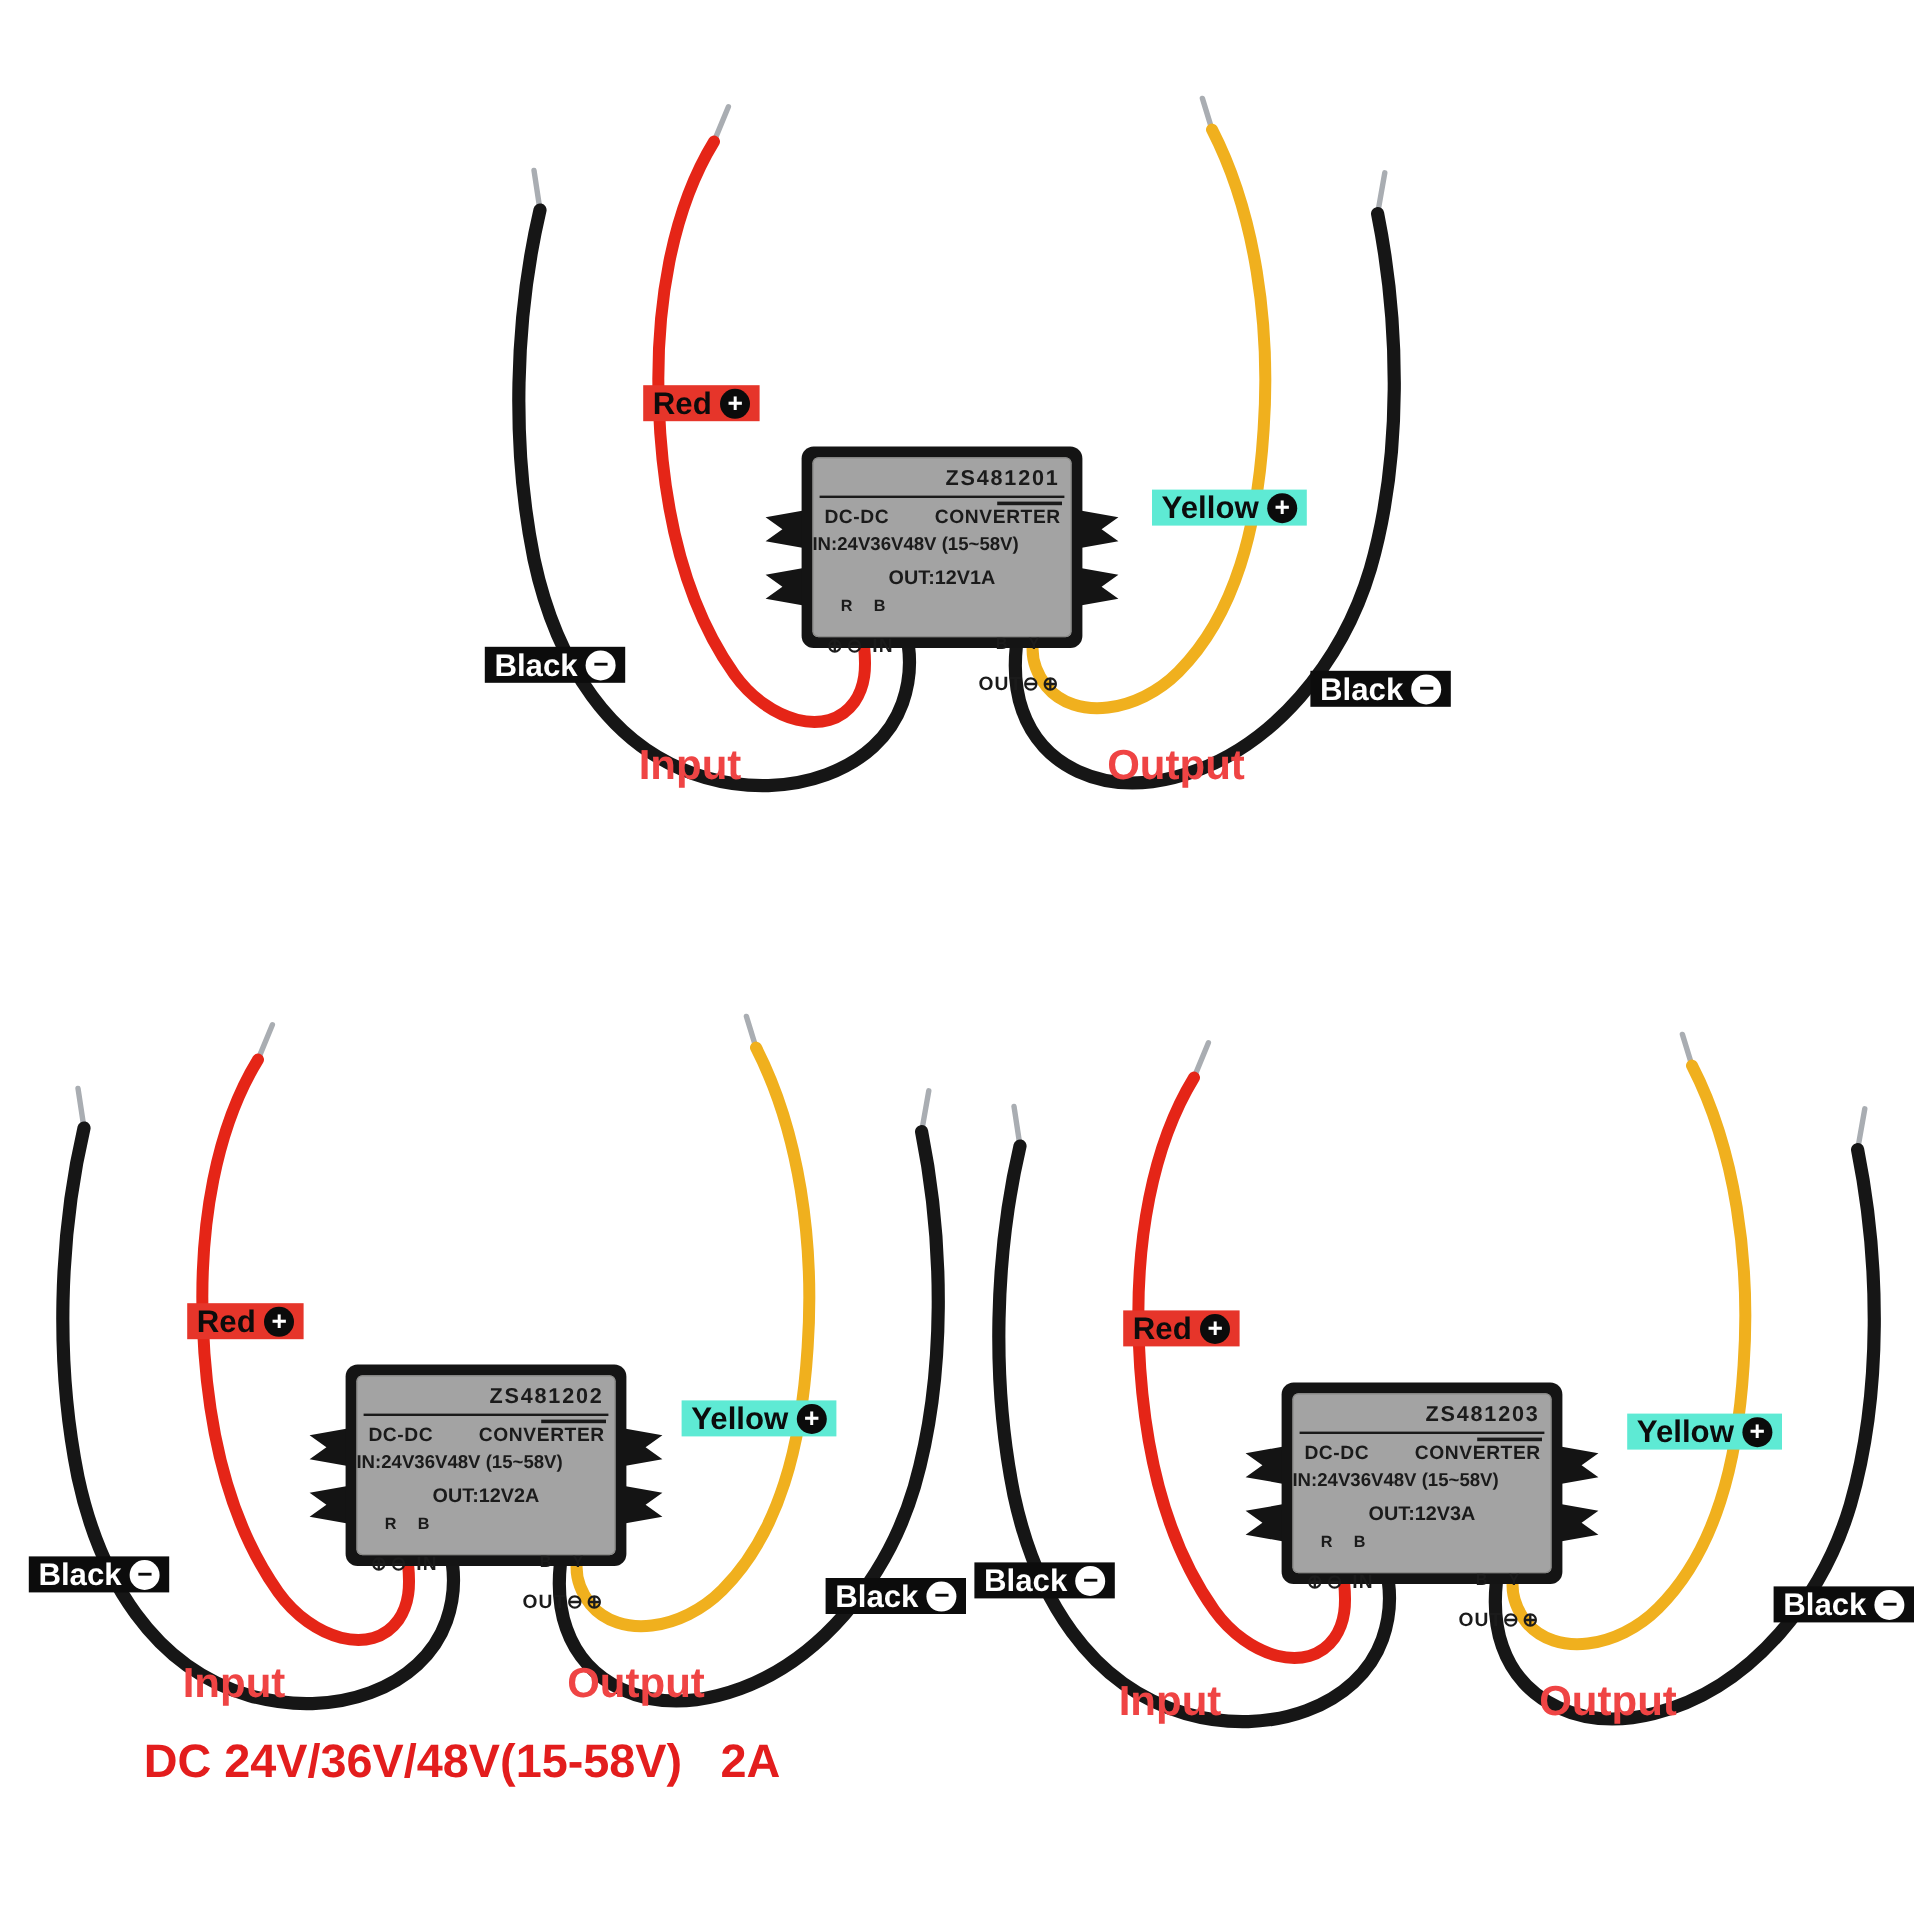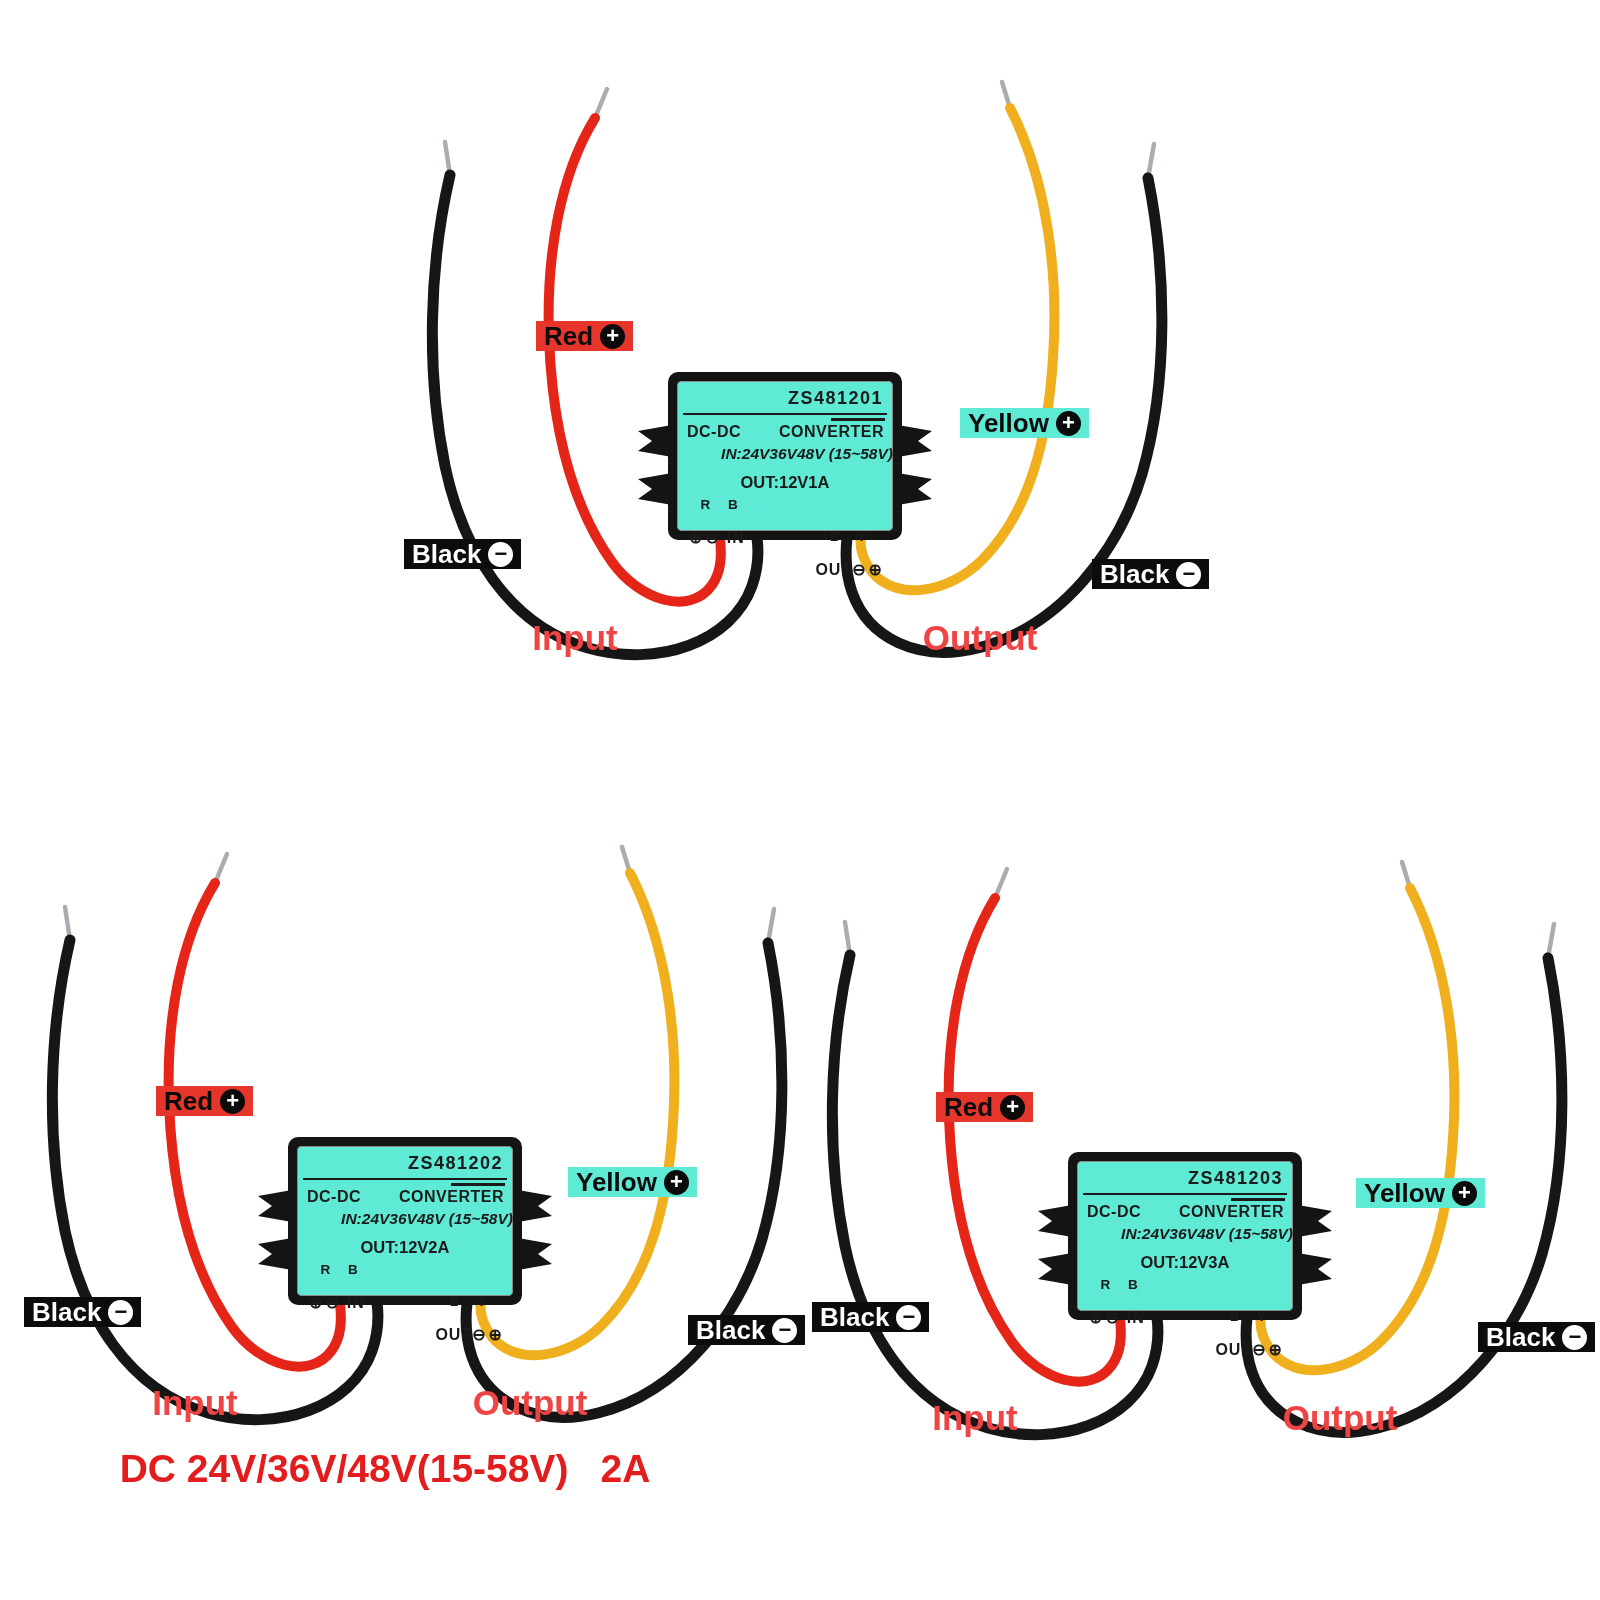--- a/index.html
+++ b/index.html
@@ -15,28 +15,28 @@
   .wire-black{stroke:#161616;stroke-width:11;}
   .wire-tip{fill:none;stroke:#a9adb2;stroke-width:4.5;stroke-linecap:round;}
   .flange{fill:#141414;}
 
   .module{
     position:absolute;left:268px;top:292px;width:234px;height:168px;
     background:#141414;border-radius:10px;
   }
   .sticker{
     position:absolute;left:9px;top:9px;right:9px;bottom:9px;
-    background:#5eead4;border-radius:5px;box-shadow:inset 0 0 0 1px #8a8a88;
+    background:#a3a3a3;border-radius:5px;box-shadow:inset 0 0 0 1px #8a8a88;
     color:#1b1b1b;font-weight:bold;
   }
   .model{position:absolute;right:10px;top:7px;font-size:18px;letter-spacing:1.5px;}
   .rule{position:absolute;left:6px;right:6px;top:32px;height:2px;background:#1a1a1a;}
   .rule2{position:absolute;right:8px;top:37px;width:54px;height:3px;background:#1a1a1a;}
   .typerow{position:absolute;left:10px;right:9px;top:42px;display:flex;justify-content:space-between;font-size:16px;letter-spacing:0.5px;}
-  .inspec{position:absolute;left:0;right:0;top:64px;text-align:right;font-size:15.5px;font-style:italic;}
+  .inspec{position:absolute;left:0;right:0;top:64px;text-align:left;font-size:15.5px;}
   .outspec{position:absolute;left:0;right:0;top:92px;text-align:center;font-size:16.5px;}
   .terms{position:absolute;left:12px;right:8px;top:116px;bottom:4px;}
   .tg{position:absolute;top:0;}
   .tg-in{left:0;text-align:left;}
   .tg-out{right:0;text-align:right;}
   .tl{font-size:13.5px;letter-spacing:7px;text-align:right;}
   .tg-in .tl{padding-left:7px;}
   .tg-out .tl{padding-right:12px;margin-top:32px;}
   .ts{font-size:16px;margin-top:16px;white-space:nowrap;}
   .ts .sym{letter-spacing:3px;}

